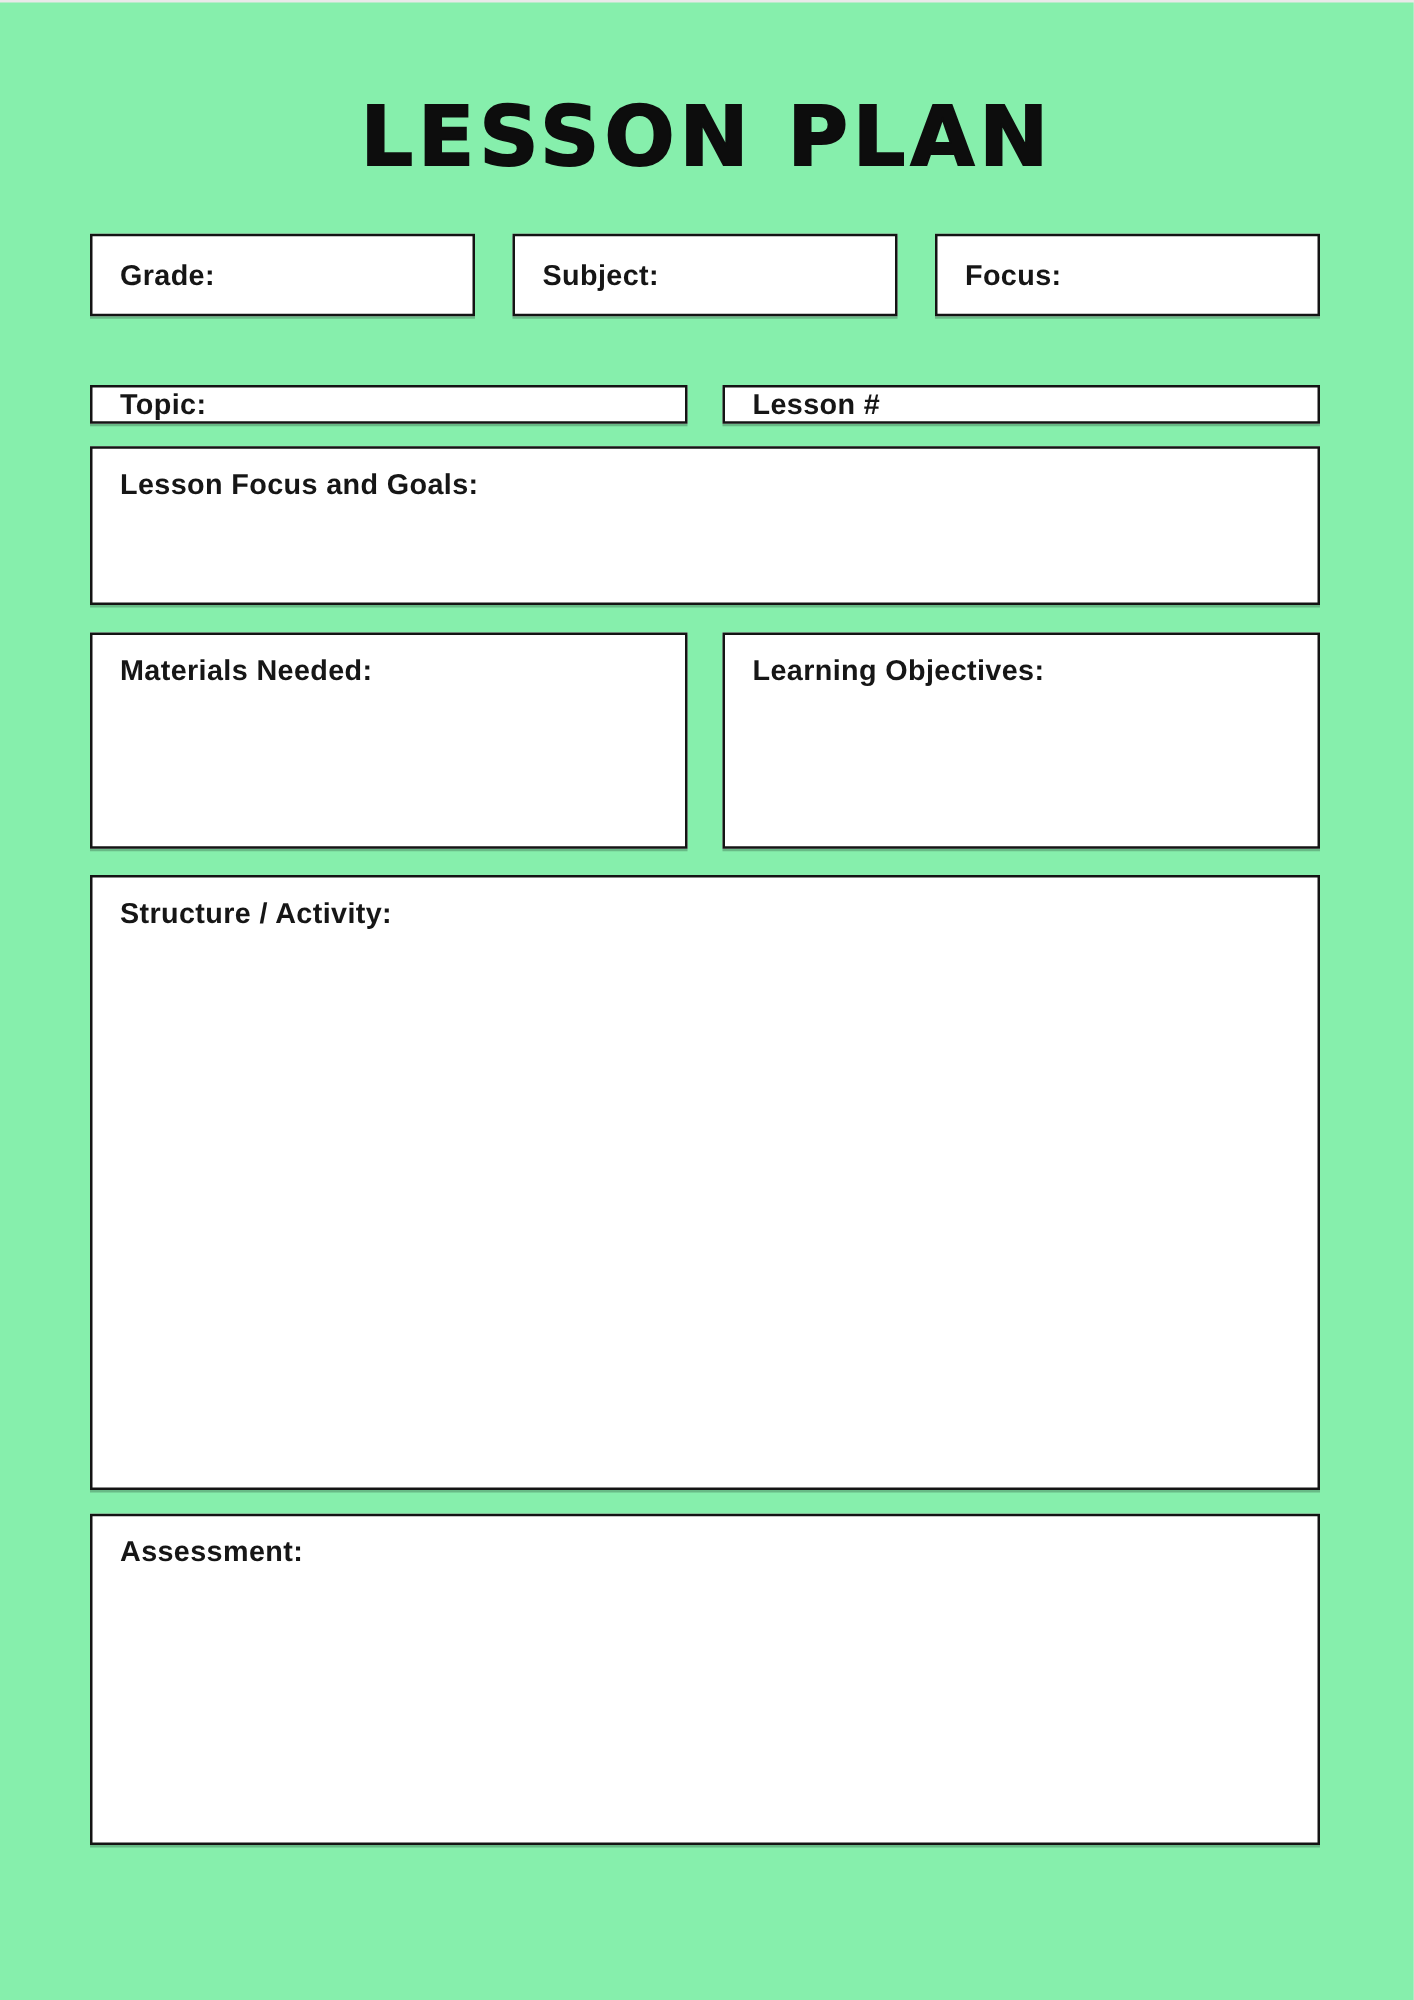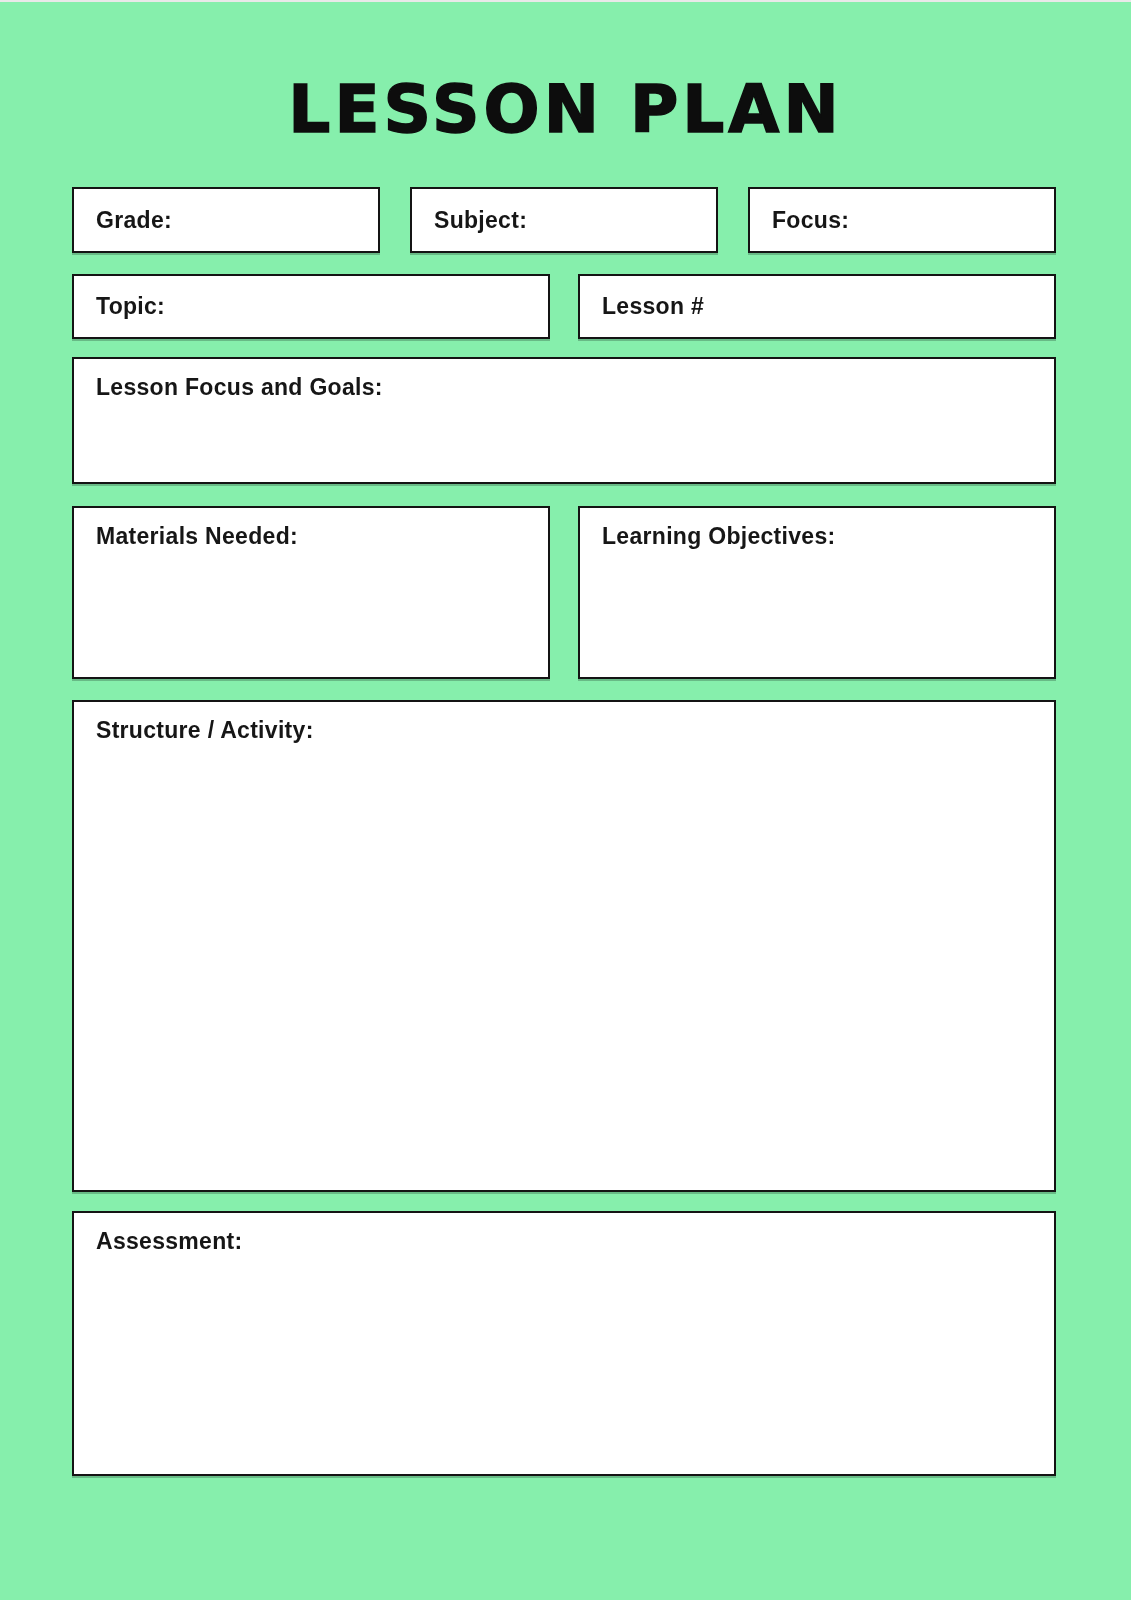--- a/index.html
+++ b/index.html
@@ -35,21 +35,21 @@
   .form {
     position: absolute;
     top: 185px;
     left: 72px;
     width: 984px;
   }
   .row {
     display: flex;
   }
   .row-fields   { gap: 30px; height: 66px; margin-bottom: 21px; }
-  .row-topic    { gap: 28px; height: 65px; margin-bottom: 18px; }
+  .row-topic    { gap: 28px; height: 65px; margin-bottom: 18px; align-items: flex-end; }
   .row-materials{ gap: 28px; height: 173px; margin-bottom: 21px; }
   .box {
     box-sizing: border-box;
     background: #ffffff;
     border: 2px solid #141414;
     box-shadow: 0 2px 0 rgba(0,0,0,0.22);
   }
   .box.grow { flex: 1 1 0; }
   .box.small {
     display: flex;

